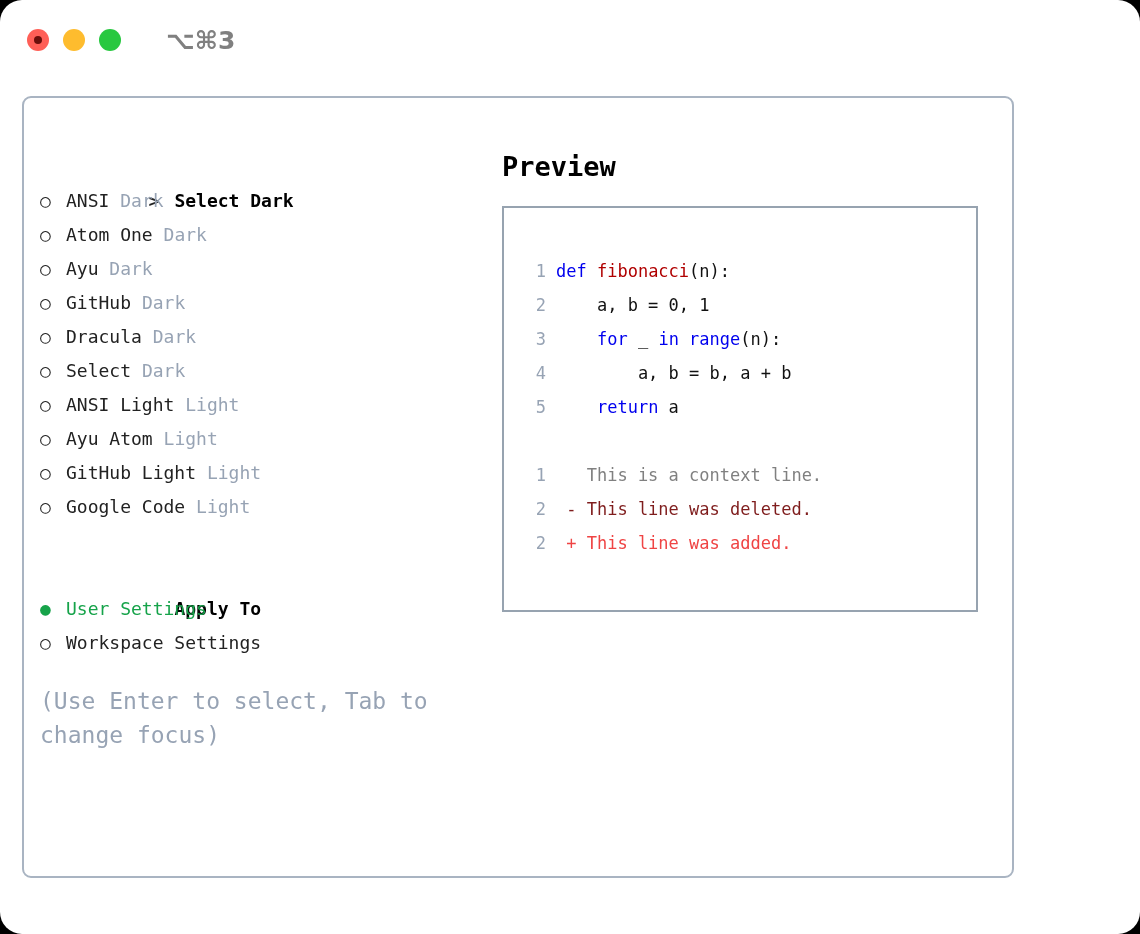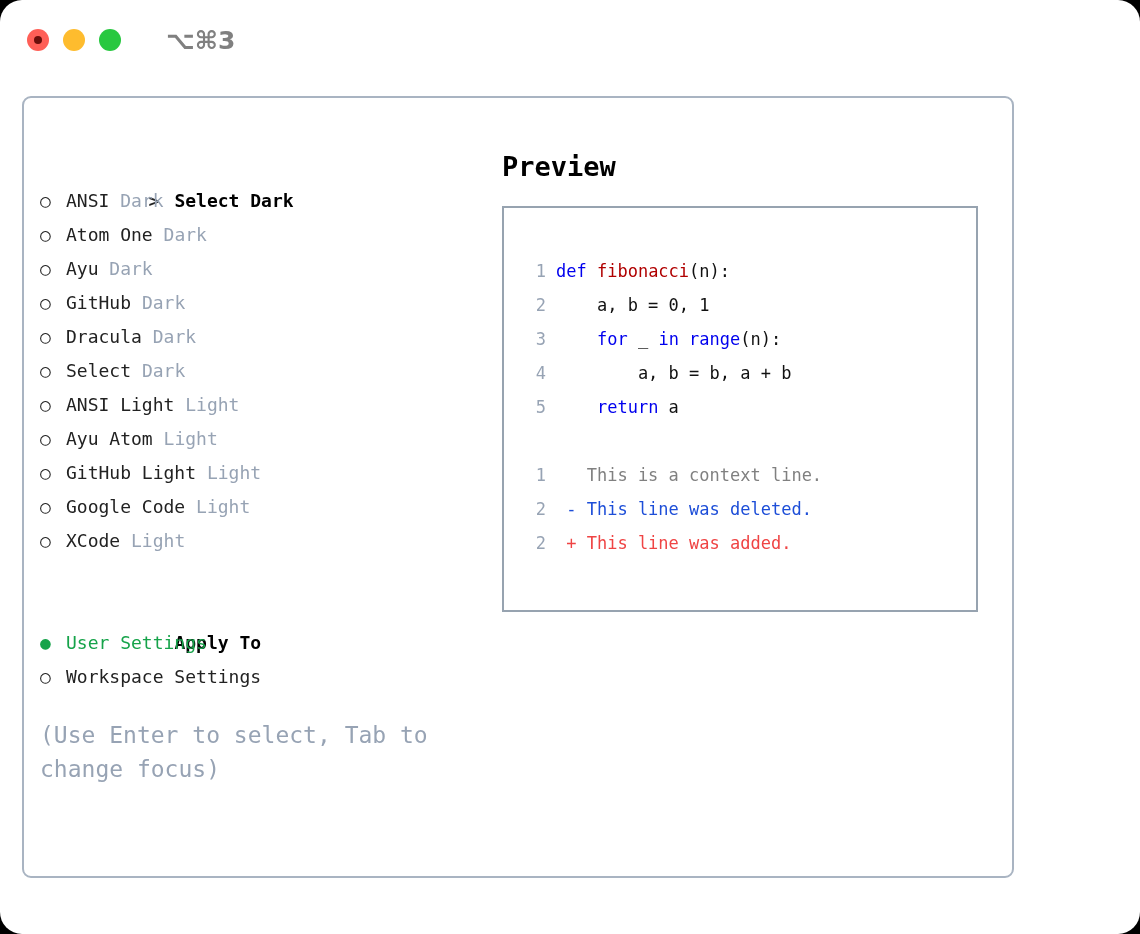--- a/index.html
+++ b/index.html
@@ -171,21 +171,21 @@
     display: inline-block;
     width: 24px;
     text-align: right;
     color: #97a3b4;
     margin-right: 10px;
   }
   .kw   { color: #0000ee; }
   .fn   { color: #b00000; }
   .plain{ color: #111111; }
   .ctx  { color: #808080; text-align: right; }
-  .del  { color: #1d4ed8; margin-top: 37px; }
+  .del  { color: #7f1d1d; margin-top: 37px; }
   .add  { color: #ef4444; }
   .blank-line { height: 34px; }
 </style>
 </head>
 <body>
 
 <div id="window">
 
   <div id="titlebar">
     <div class="lights">
@@ -207,21 +207,20 @@
             <div class="row"><span class="marker">○</span><span>ANSI</span><span> </span><span class="tag">Dark</span></div>
             <div class="row"><span class="marker">○</span><span>Atom One</span><span> </span><span class="tag">Dark</span></div>
             <div class="row"><span class="marker">○</span><span>Ayu</span><span> </span><span class="tag">Dark</span></div>
             <div class="row"><span class="marker">○</span><span>GitHub</span><span> </span><span class="tag">Dark</span></div>
             <div class="row"><span class="marker">○</span><span>Dracula</span><span> </span><span class="tag">Dark</span></div>
             <div class="row"><span class="marker">○</span><span>Select</span><span> </span><span class="tag">Dark</span></div>
             <div class="row"><span class="marker">○</span><span>ANSI Light</span><span> </span><span class="tag">Light</span></div>
             <div class="row"><span class="marker">○</span><span>Ayu Atom</span><span> </span><span class="tag">Light</span></div>
             <div class="row"><span class="marker">○</span><span>GitHub Light</span><span> </span><span class="tag">Light</span></div>
             <div class="row"><span class="marker">○</span><span>Google Code</span><span> </span><span class="tag">Light</span></div>
-            <div class="row"><span class="marker">○</span><span>XCode</span><span> </span><span class="tag">Light</span></div>
           </div>
 
         <div class="spacer-row"></div>
 
         <div class="row">
           <span class="marker"></span><span class="section-title">Apply To</span>
         </div>
         <div id="apply-items">
             <div class="row"><span class="marker sel">●</span><span class="name-sel">User Settings</span></div>
             <div class="row"><span class="marker">○</span><span>Workspace Settings</span></div>

